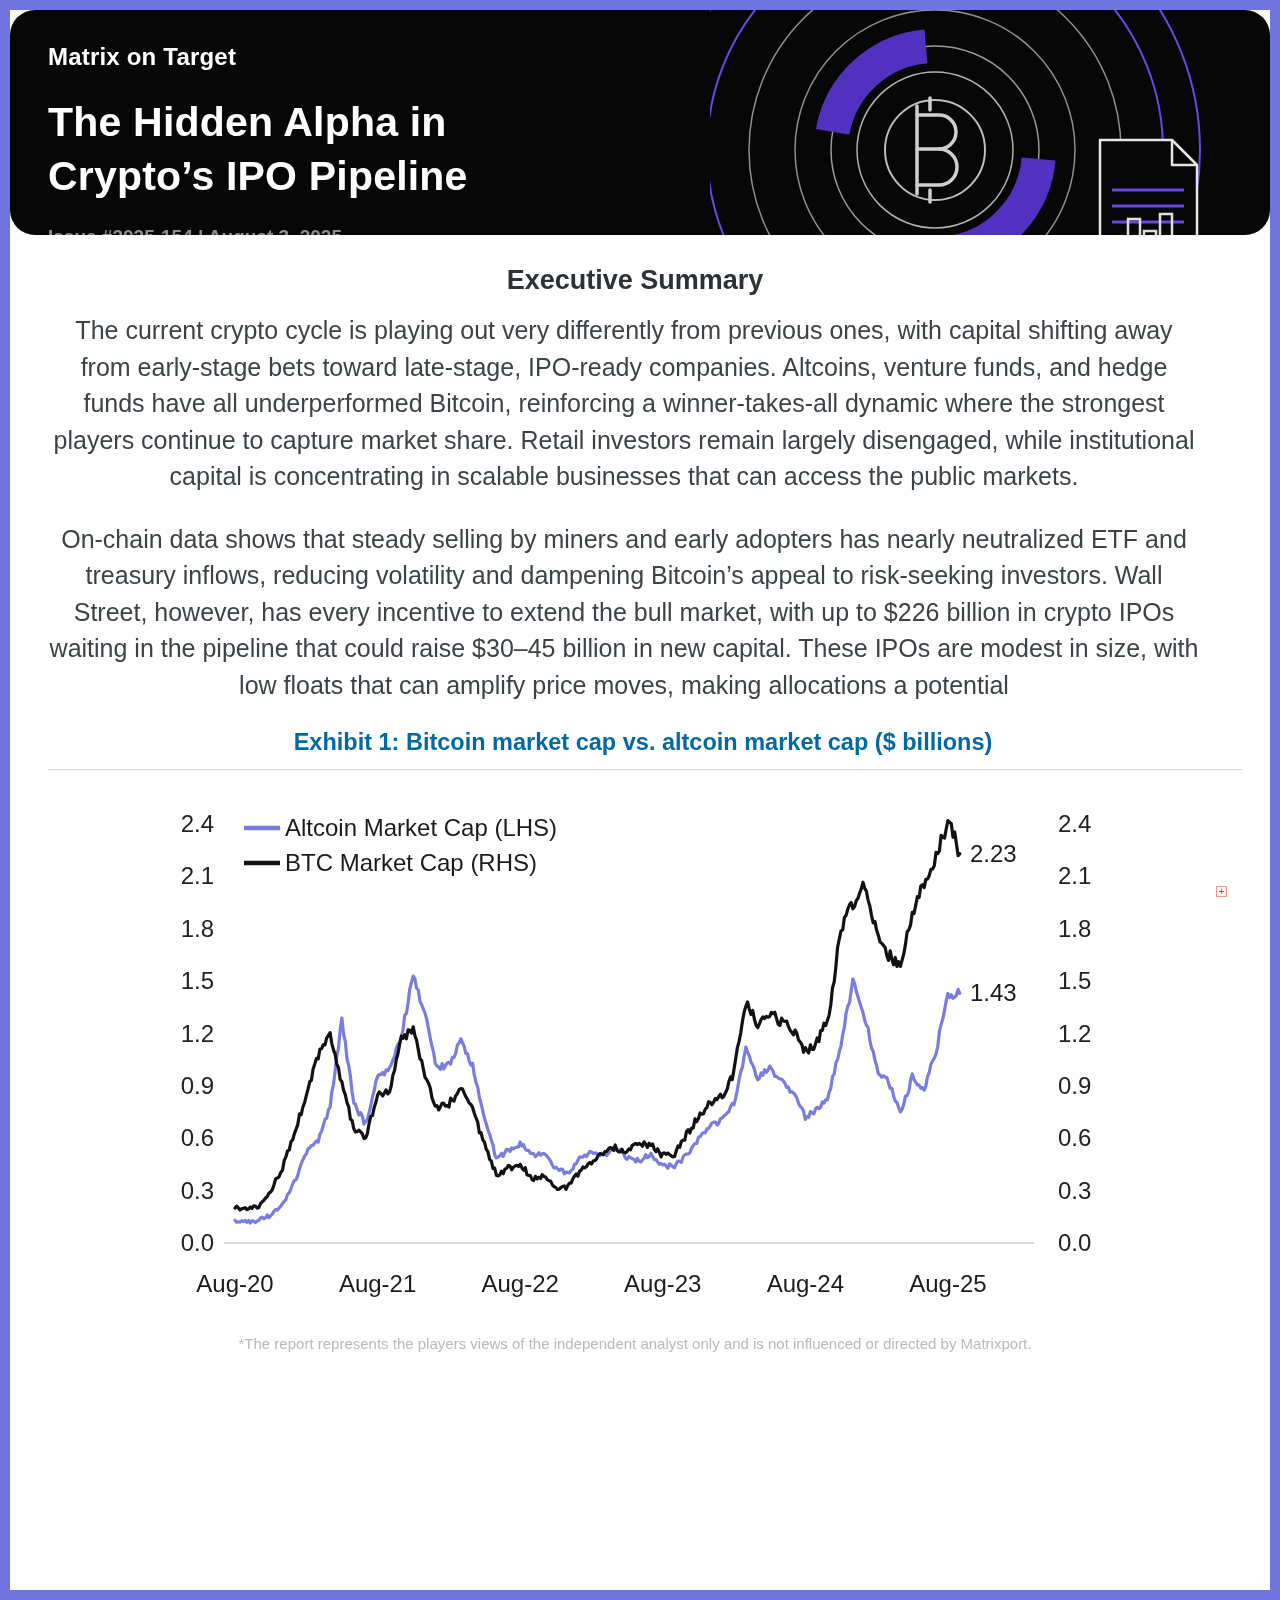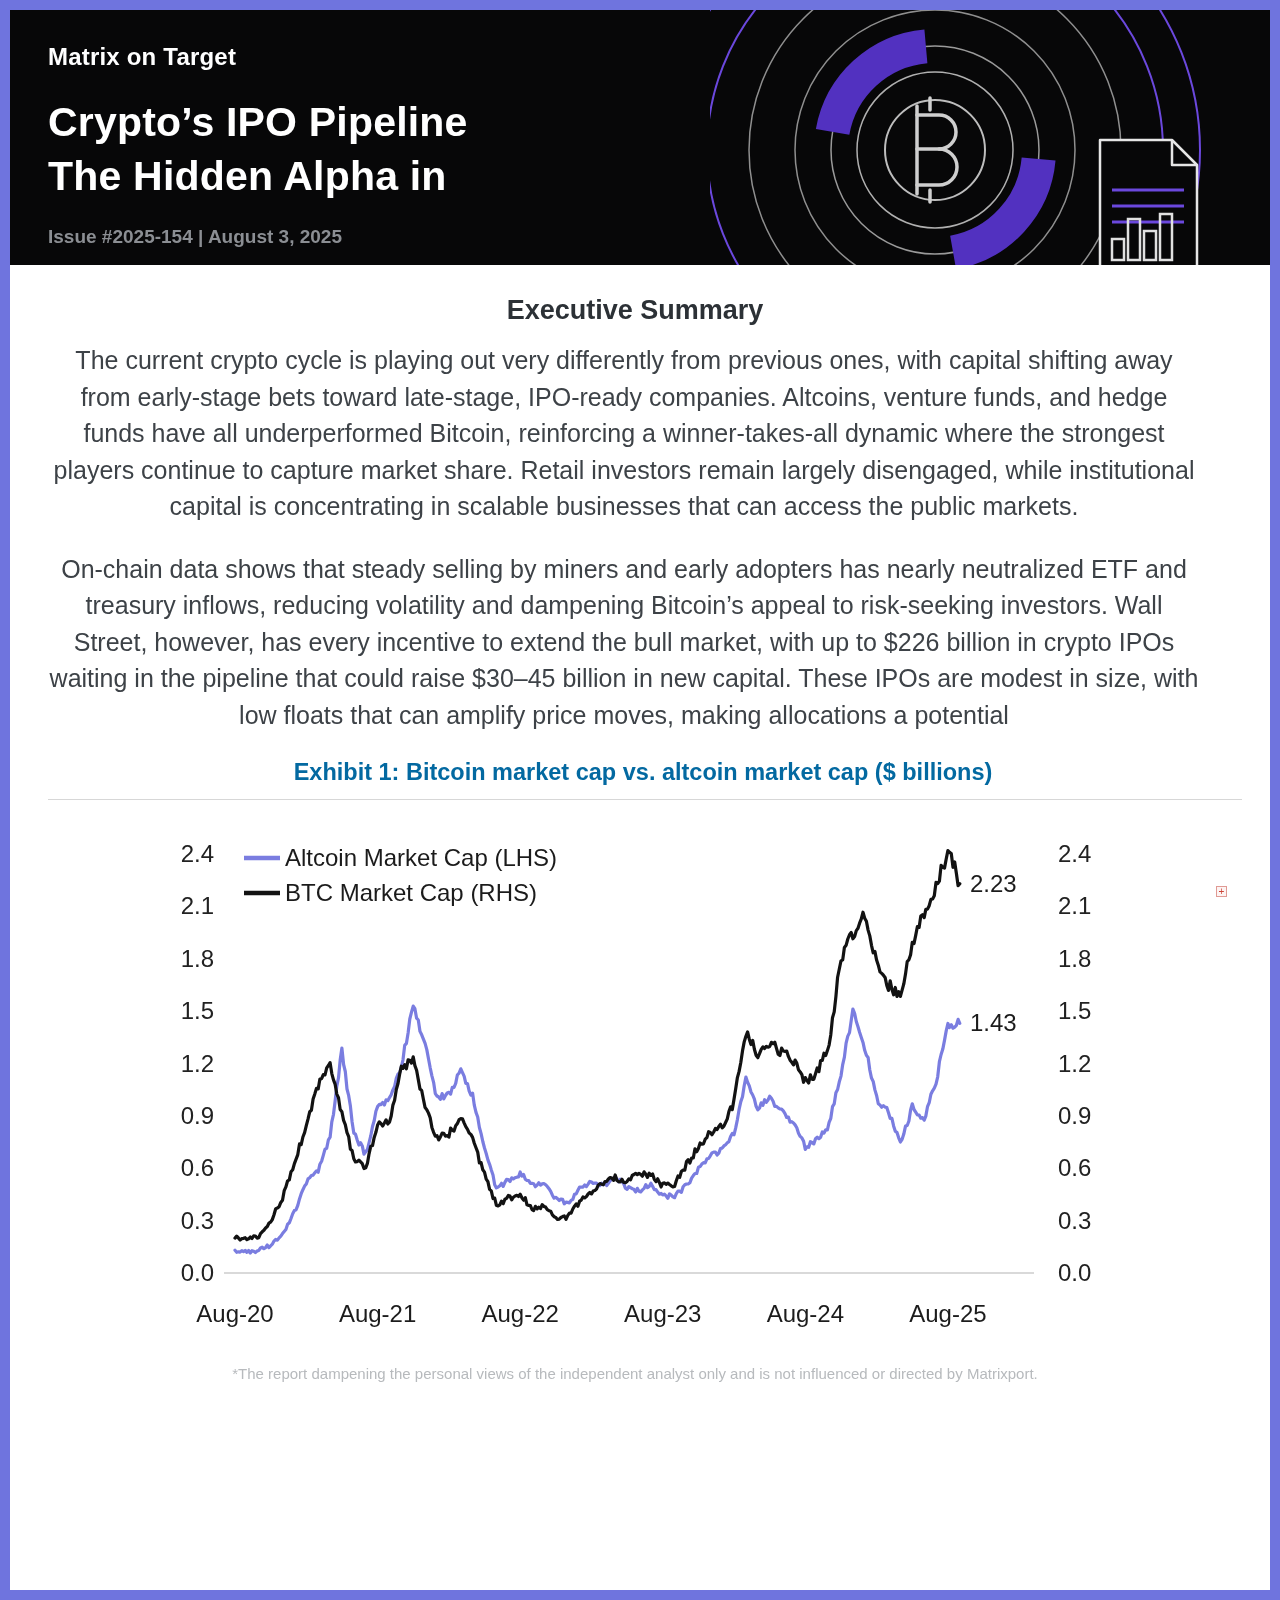--- a/index.html
+++ b/index.html
@@ -8,23 +8,24 @@
     width:1280px;height:1600px;
     box-sizing:border-box;
     border:10px solid #6f74de;
     background:#ffffff;
     font-family:"Liberation Sans","DejaVu Sans",sans-serif;
     overflow:hidden;
   }
   
   .hdr{
     position:relative;
-    height:255px;
+    height:225px;
     background:#070708;
     overflow:hidden;
+    border-radius:25px;
   }
   .hdr-text{position:absolute;left:38px;top:0;z-index:2;}
   .kicker{margin-top:33px;font-size:24px;font-weight:700;color:#ffffff;letter-spacing:.2px;}
   .big-title{margin-top:24px;font-size:41px;font-weight:700;color:#ffffff;line-height:54px;letter-spacing:.2px;}
   .issue{margin-top:23px;font-size:19px;font-weight:600;color:#8b8e93;}
   .hdr-art{position:absolute;right:0;top:0;z-index:1;}
   
   .content{padding:30px 48px 0 38px;text-align:center;}
   .exec-h{margin:0 0 16px 0;font-size:27px;font-weight:700;color:#2c3136;}
   .para{margin:0 9px 26px 0;max-width:1152px;font-size:25px;line-height:36.5px;color:#3d4247;}
@@ -41,22 +42,22 @@
 </style>
 </head>
 <body>
 
 <div class="page">
 
   <div class="hdr">
     <div class="hdr-text">
       <div class="kicker">Matrix on Target</div>
       <div class="big-title">
+        <div>The Hidden Alpha in</div>
         <div>Crypto’s IPO Pipeline</div>
-        <div>The Hidden Alpha in</div>
       </div>
       <div class="issue">Issue #2025-154 | August 3, 2025</div>
     </div>
 
     <svg class="hdr-art" width="560" height="283" viewBox="0 0 560 283">
       <g fill="none">
         <circle cx="225" cy="140" r="265" stroke="#6b48dd" stroke-width="2"></circle>
         <circle cx="225" cy="140" r="228" stroke="#6b48dd" stroke-width="2"></circle>
         <circle cx="225" cy="140" r="186" stroke="#8f8f8f" stroke-width="1.5"></circle>
         <circle cx="225" cy="140" r="140" stroke="#8f8f8f" stroke-width="1.5"></circle>
@@ -133,18 +134,18 @@
           <text x="818" y="221.34631000000002" font-size="24" fill="#1b1b1b">1.43</text>
           <path d="M83.0 428.1 L84.7 426.1 L86.4 427.9 L88.1 430.1 L89.8 428.6 L91.5 428.3 L93.2 427.7 L94.9 429.6 L96.6 428.8 L98.3 427.0 L100.0 428.5 L101.7 425.8 L103.4 426.0 L105.1 428.1 L106.8 427.6 L108.5 423.6 L110.2 421.8 L111.9 420.3 L113.6 418.0 L115.3 416.5 L116.9 413.2 L118.6 412.2 L120.3 409.6 L122.0 404.8 L123.7 398.7 L125.4 398.1 L127.1 396.7 L128.8 392.4 L130.5 390.2 L132.2 380.7 L133.9 376.9 L135.6 370.8 L137.3 369.9 L139.0 361.7 L140.7 359.7 L142.4 353.6 L144.1 349.1 L145.8 344.6 L147.5 333.9 L149.2 334.6 L150.9 327.0 L152.6 322.7 L154.3 315.7 L156.0 309.2 L157.7 301.8 L159.4 300.3 L161.1 289.0 L162.8 283.9 L164.5 278.3 L166.2 278.9 L167.9 269.1 L169.6 268.7 L171.3 264.7 L173.0 265.0 L174.7 257.9 L176.4 255.5 L178.1 252.7 L179.8 263.6 L181.5 269.9 L183.1 274.1 L184.8 284.1 L186.5 287.6 L188.2 299.6 L189.9 301.7 L191.6 310.4 L193.3 314.6 L195.0 322.6 L196.7 326.7 L198.4 339.3 L200.1 340.6 L201.8 348.8 L203.5 352.0 L205.2 351.7 L206.9 350.1 L208.6 351.9 L210.3 353.7 L212.0 358.6 L213.7 357.8 L215.4 353.4 L217.1 343.6 L218.8 336.2 L220.5 335.6 L222.2 327.4 L223.9 322.3 L225.6 315.0 L227.3 311.8 L229.0 313.6 L230.7 316.0 L232.4 313.0 L234.1 309.8 L235.8 314.0 L237.5 312.2 L239.2 306.0 L240.9 295.1 L242.6 290.3 L244.3 279.5 L246.0 273.5 L247.6 264.4 L249.3 256.2 L251.0 258.4 L252.7 254.7 L254.4 258.8 L256.1 249.9 L257.8 250.3 L259.5 253.1 L261.2 246.9 L262.9 255.6 L264.6 260.3 L266.3 269.6 L268.0 279.1 L269.7 280.5 L271.4 289.3 L273.1 297.6 L274.8 299.7 L276.5 303.1 L278.2 307.7 L279.9 317.4 L281.6 322.3 L283.3 326.1 L285.0 325.7 L286.7 329.9 L288.4 326.9 L290.1 323.2 L291.8 323.3 L293.5 326.2 L295.2 325.6 L296.9 327.1 L298.6 318.1 L300.3 320.2 L302.0 321.0 L303.7 315.8 L305.4 313.6 L307.1 309.7 L308.8 308.7 L310.5 308.9 L312.2 313.1 L313.8 316.7 L315.5 319.3 L317.2 323.1 L318.9 324.4 L320.6 327.4 L322.3 333.2 L324.0 337.7 L325.7 342.1 L327.4 353.0 L329.1 352.7 L330.8 359.8 L332.5 362.1 L334.2 369.2 L335.9 371.7 L337.6 379.4 L339.3 380.9 L341.0 388.5 L342.7 388.1 L344.4 395.3 L346.1 396.0 L347.8 394.9 L349.5 391.2 L351.2 393.7 L352.9 389.2 L354.6 388.4 L356.3 385.5 L358.0 386.1 L359.7 389.8 L361.4 387.2 L363.1 386.0 L364.8 385.3 L366.5 386.5 L368.2 384.3 L369.9 387.8 L371.6 390.2 L373.3 387.6 L375.0 394.8 L376.7 395.4 L378.4 395.7 L380.0 399.5 L381.7 400.5 L383.4 396.3 L385.1 399.0 L386.8 397.1 L388.5 398.6 L390.2 394.6 L391.9 396.4 L393.6 397.1 L395.3 399.7 L397.0 400.7 L398.7 401.2 L400.4 404.9 L402.1 406.7 L403.8 407.4 L405.5 409.5 L407.2 409.1 L408.9 407.5 L410.6 406.6 L412.3 405.9 L414.0 409.4 L415.7 405.6 L417.4 403.2 L419.1 403.2 L420.8 399.0 L422.5 396.2 L424.2 393.9 L425.9 396.3 L427.6 391.2 L429.3 390.1 L431.0 387.0 L432.7 387.9 L434.4 386.6 L436.1 384.0 L437.8 382.5 L439.5 383.9 L441.2 381.1 L442.9 380.5 L444.5 379.1 L446.2 375.1 L447.9 373.6 L449.6 374.3 L451.3 374.7 L453.0 371.6 L454.7 371.4 L456.4 369.0 L458.1 367.5 L459.8 368.1 L461.5 370.4 L463.2 365.0 L464.9 370.5 L466.6 371.6 L468.3 372.0 L470.0 369.3 L471.7 372.5 L473.4 372.7 L475.1 371.4 L476.8 368.9 L478.5 369.8 L480.2 365.5 L481.9 364.5 L483.6 363.4 L485.3 364.6 L487.0 363.4 L488.7 364.4 L490.4 366.2 L492.1 361.8 L493.8 364.2 L495.5 367.4 L497.2 363.2 L498.9 365.4 L500.6 363.9 L502.3 369.3 L504.0 371.7 L505.7 368.8 L507.4 372.5 L509.1 377.0 L510.7 373.2 L512.4 372.8 L514.1 374.4 L515.8 373.1 L517.5 374.5 L519.2 375.8 L520.9 376.8 L522.6 376.5 L524.3 370.8 L526.0 365.9 L527.7 367.4 L529.4 361.3 L531.1 360.2 L532.8 360.1 L534.5 351.5 L536.2 349.6 L537.9 353.1 L539.6 348.0 L541.3 348.0 L543.0 338.8 L544.7 341.7 L546.4 338.5 L548.1 333.0 L549.8 334.1 L551.5 333.8 L553.2 329.2 L554.9 327.6 L556.6 321.7 L558.3 322.4 L560.0 324.7 L561.7 322.0 L563.4 318.5 L565.1 319.5 L566.8 316.4 L568.5 314.3 L570.2 317.9 L571.9 316.1 L573.6 312.5 L575.3 308.8 L576.9 301.5 L578.6 296.8 L580.3 299.6 L582.0 289.3 L583.7 278.8 L585.4 267.6 L587.1 261.4 L588.8 252.5 L590.5 240.9 L592.2 231.9 L593.9 226.3 L595.6 221.9 L597.3 229.2 L599.0 234.5 L600.7 230.4 L602.4 239.2 L604.1 245.3 L605.8 247.7 L607.5 243.7 L609.2 239.4 L610.9 236.9 L612.6 238.5 L614.3 236.3 L616.0 237.2 L617.7 236.5 L619.4 232.3 L621.1 233.7 L622.8 232.3 L624.5 238.4 L626.2 244.3 L627.9 245.6 L629.6 238.1 L631.3 241.0 L633.0 241.3 L634.7 241.1 L636.4 246.4 L638.1 250.2 L639.8 252.3 L641.5 254.9 L643.1 250.1 L644.8 253.1 L646.5 259.8 L648.2 261.9 L649.9 264.7 L651.6 272.3 L653.3 267.6 L655.0 270.5 L656.7 273.0 L658.4 264.8 L660.1 269.3 L661.8 269.3 L663.5 263.7 L665.2 258.0 L666.9 261.7 L668.6 250.6 L670.3 250.5 L672.0 243.2 L673.7 245.5 L675.4 240.6 L677.1 235.1 L678.8 224.7 L680.5 207.7 L682.2 201.9 L683.9 186.6 L685.6 167.2 L687.3 159.0 L689.0 150.8 L690.7 149.9 L692.4 137.5 L694.1 135.3 L695.8 129.0 L697.5 124.8 L699.2 122.5 L700.9 128.8 L702.6 126.6 L704.3 120.6 L706.0 118.3 L707.6 113.2 L709.3 108.9 L711.0 102.2 L712.7 108.2 L714.4 111.3 L716.1 120.1 L717.8 125.9 L719.5 135.3 L721.2 142.8 L722.9 141.4 L724.6 150.1 L726.3 155.2 L728.0 161.9 L729.7 163.4 L731.4 165.2 L733.1 167.4 L734.8 175.5 L736.5 180.4 L738.2 170.9 L739.9 179.2 L741.6 184.8 L743.3 177.5 L745.0 186.4 L746.7 181.7 L748.4 186.4 L750.1 180.1 L751.8 173.9 L753.5 164.1 L755.2 151.6 L756.9 149.7 L758.6 144.7 L760.3 132.3 L762.0 133.6 L763.7 125.4 L765.4 116.5 L767.1 117.4 L768.8 106.1 L770.5 104.8 L772.2 107.6 L773.8 99.4 L775.5 99.1 L777.2 95.7 L778.9 89.4 L780.6 89.0 L782.3 85.8 L784.0 72.4 L785.7 73.6 L787.4 71.2 L789.1 55.3 L790.8 57.3 L792.5 58.1 L794.2 49.0 L795.9 40.6 L797.6 42.4 L799.3 43.6 L801.0 57.3 L802.7 52.0 L804.4 63.4 L806.1 75.7 L807.8 73.7" fill="none" stroke="#121212" stroke-width="3.2" stroke-linejoin="round" stroke-linecap="round"></path>
           <text x="818" y="81.67991" font-size="24" fill="#1b1b1b">2.23</text>
           <line x1="92" y1="48" x2="128" y2="48" stroke="#7a7de0" stroke-width="4.5"></line>
           <text x="133" y="56" font-size="24" fill="#1b1b1b">Altcoin Market Cap (LHS)</text>
           <line x1="92" y1="83" x2="128" y2="83" stroke="#121212" stroke-width="4.5"></line>
           <text x="133" y="91" font-size="24" fill="#1b1b1b">BTC Market Cap (RHS)</text>
         </svg>
     </div>
 
-    <div class="footnote">*The report dampening the personal views of the independent analyst only and is not influenced or directed by Matrixport.</div>
+    <div class="footnote">*The report represents the players views of the independent analyst only and is not influenced or directed by Matrixport.</div>
   </div>
 
   <div class="broken-img">+</div>
 
 </div>
 
 </body></html>

